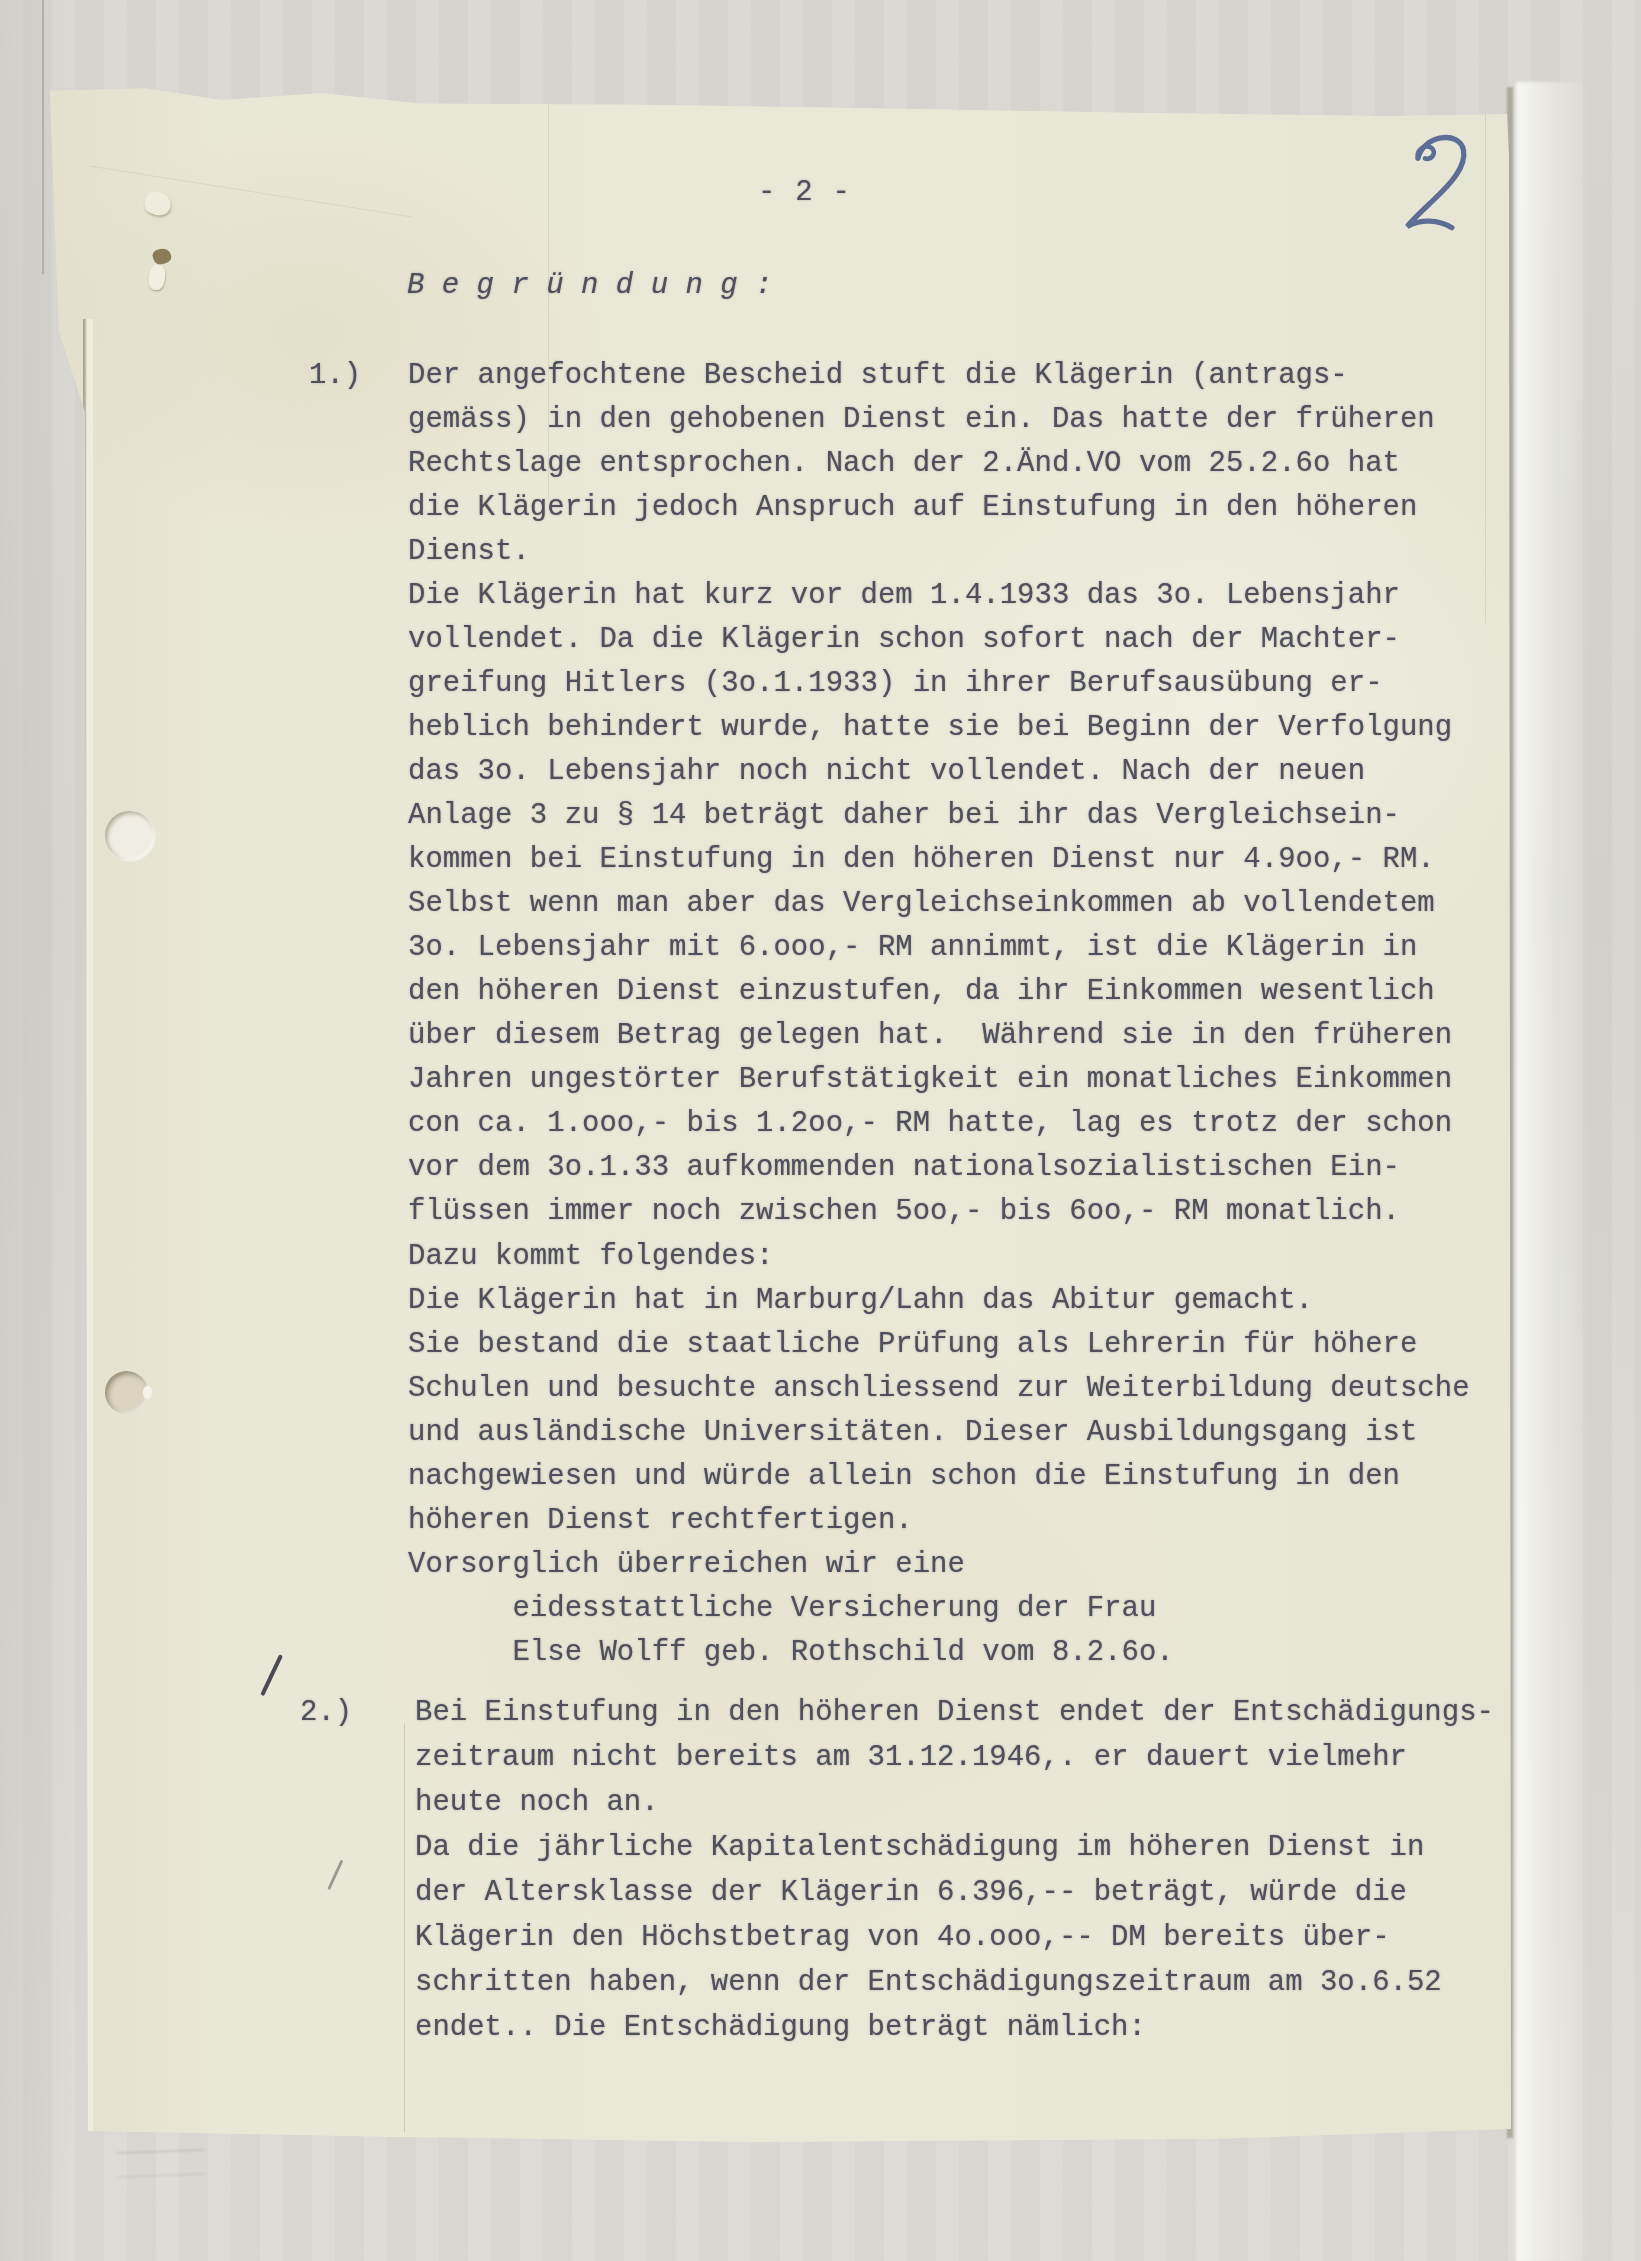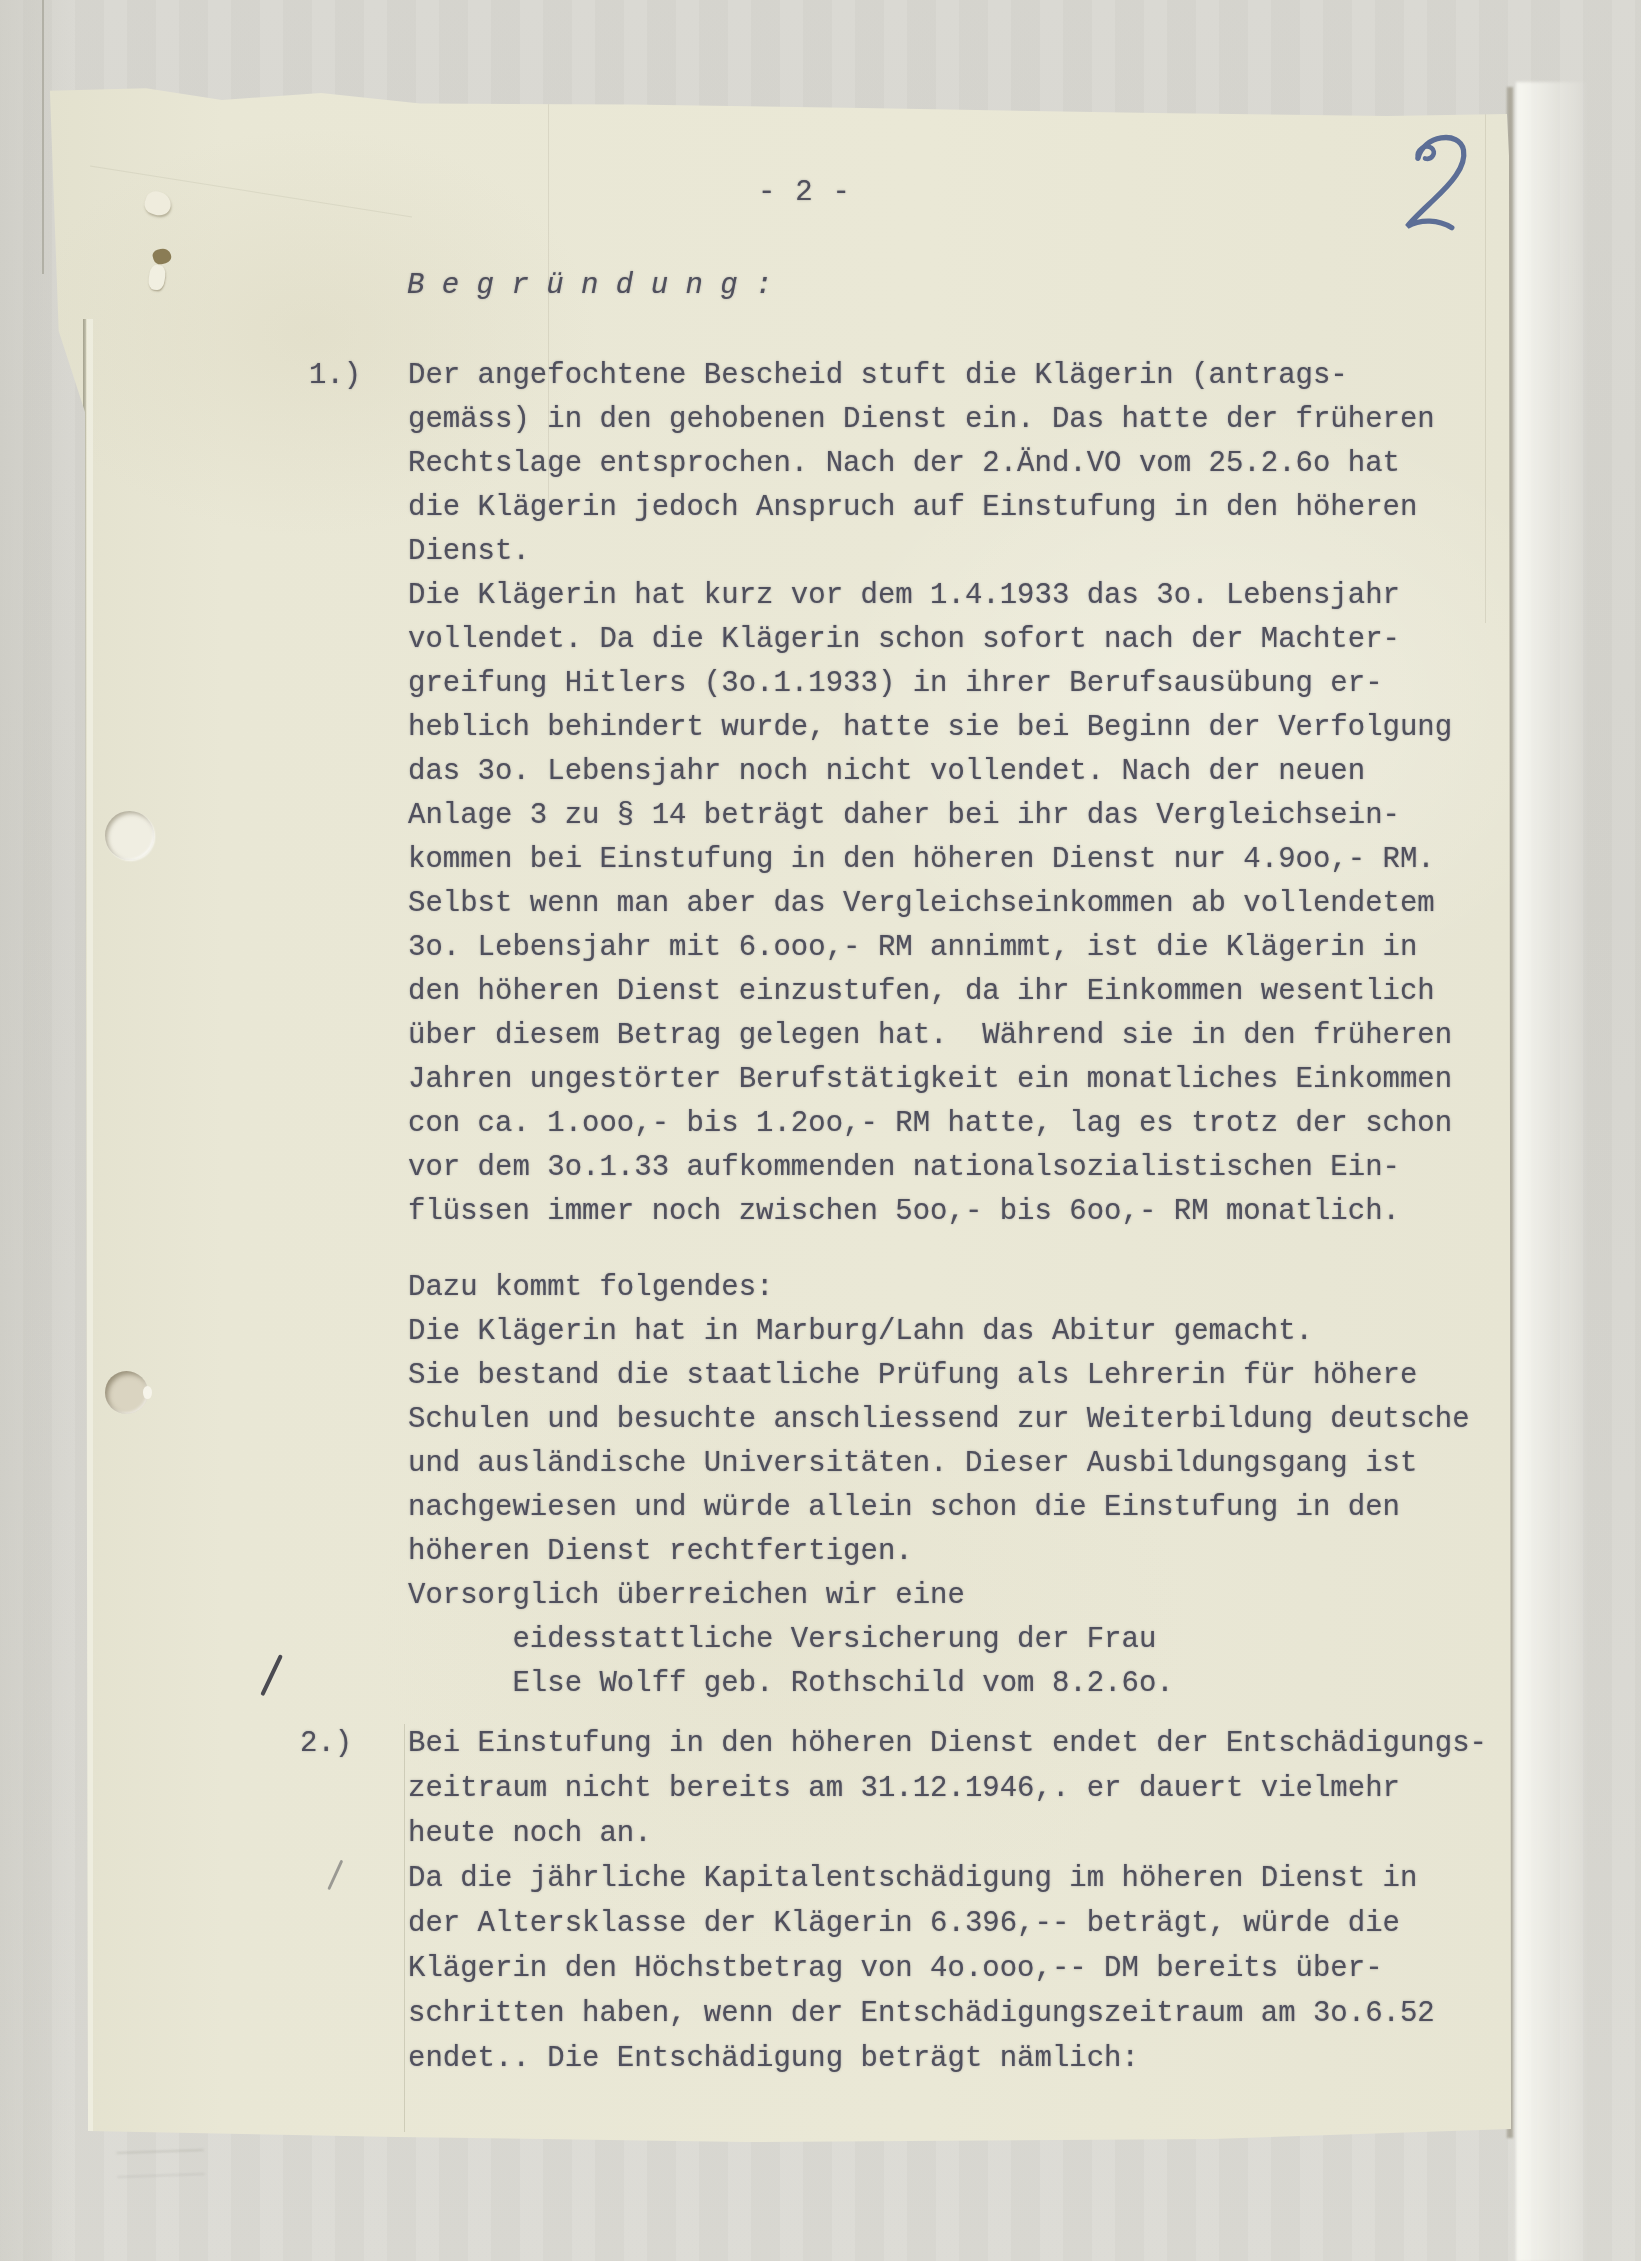--- a/index.html
+++ b/index.html
@@ -66,24 +66,24 @@
   .typed{
     position:absolute;color:#50505d;font-size:29px;white-space:pre;
     text-shadow:0 0 1.2px rgba(80,80,95,.55), 0 0 3.5px rgba(80,80,95,.12);
   }
   .page-number-typed{left:758px;top:176px;letter-spacing:1.2px;}
   .doc-heading{left:407px;top:269px;font-style:italic;}
   .doc-body{left:408px;top:354px;width:1107px;}
   .section{position:relative;}
   .section .line{line-height:44px;white-space:pre;}
   .sec-1 .line{line-height:44px;font-family:Liberation Mono, monospace;}
-  .sec-2{margin-top:32px;}
+  .sec-2{margin-top:1px;}
   .sec-2 .line{line-height:44px;}
   .sec-3{margin-top:14.6px;}
-  .sec-3 .line{line-height:45px;}
+  .sec-3 .line{line-height:45px;margin-left:7px;}
   .marker{position:absolute;top:0;line-height:44px;}
   .marker.m1{left:-99px;}
   .marker.m2{left:-108px;line-height:45px;}
   
   .handwritten-2{position:absolute;left:1398px;top:124px;width:76px;height:117px;transform:rotate(6deg);}
   .slash{position:absolute;}
   .slash.s1{left:258px;top:1654px;}
   .slash.s2{left:324px;top:1859px;}
 </style>
 </head>

